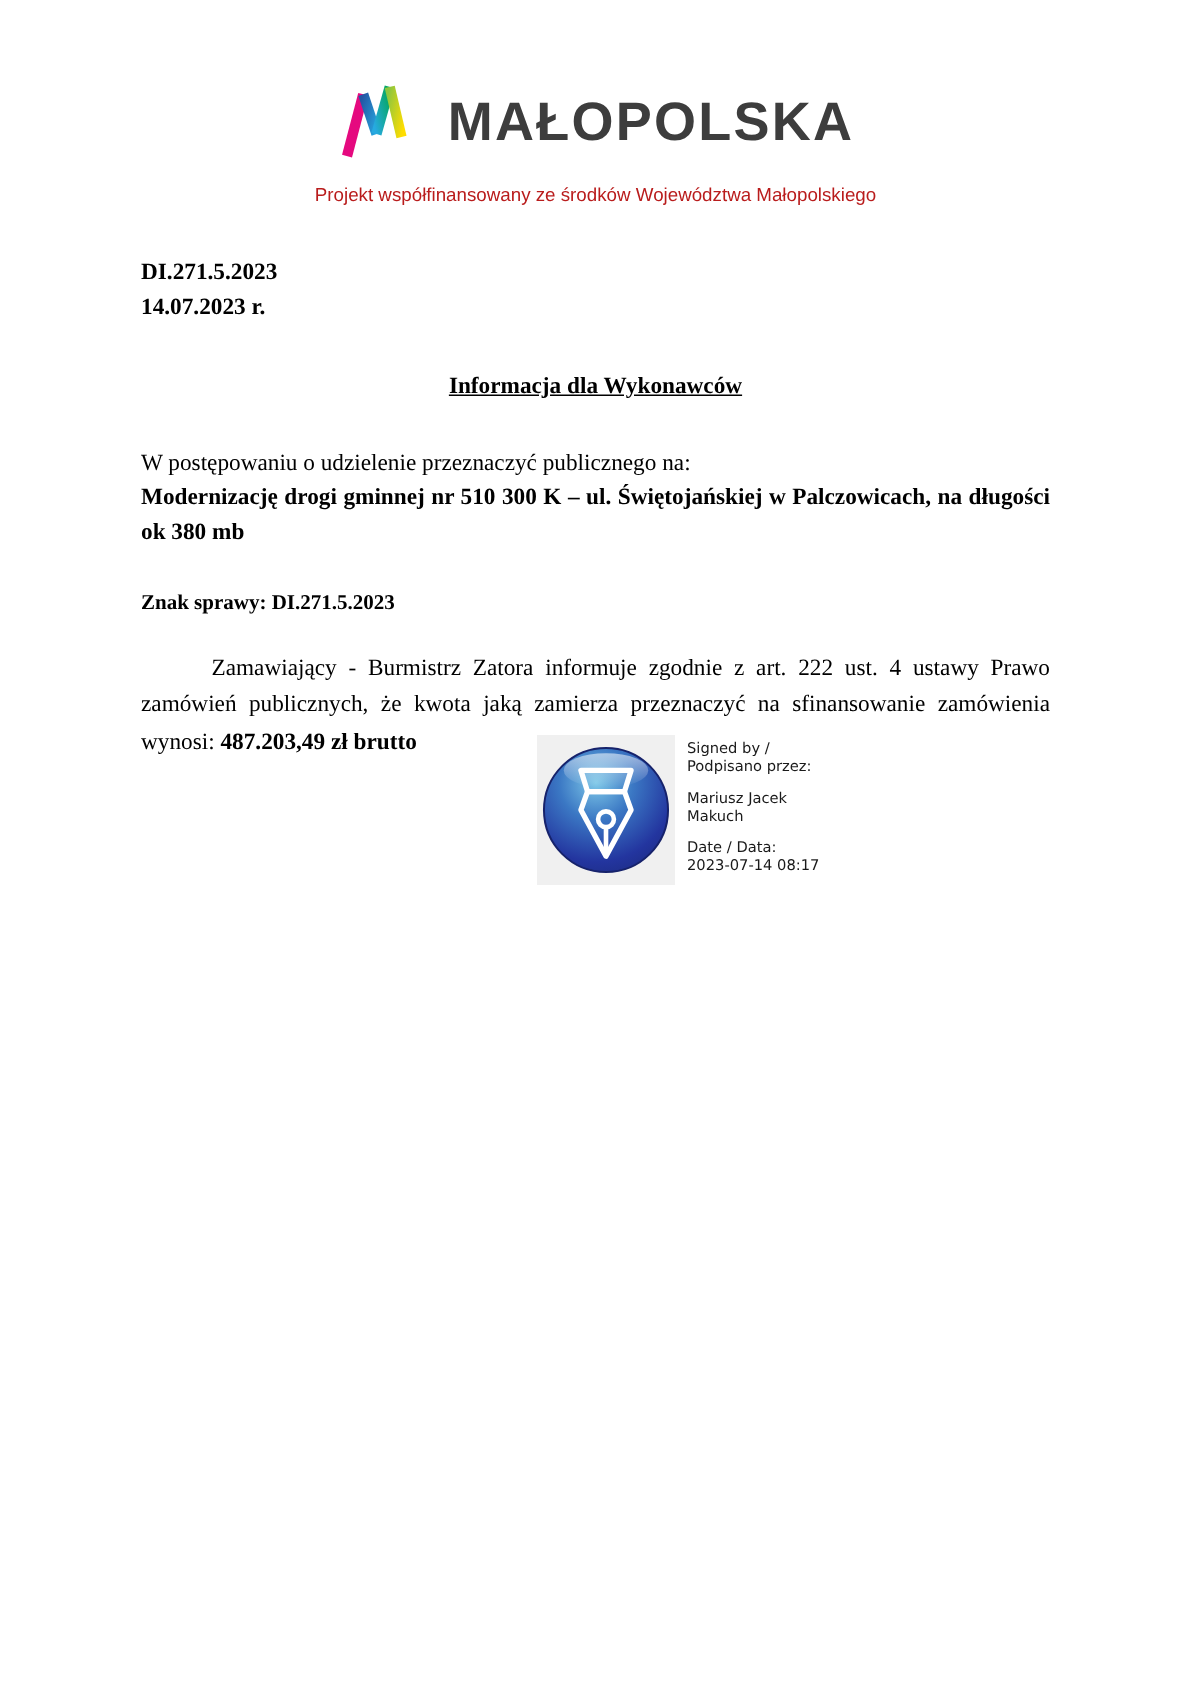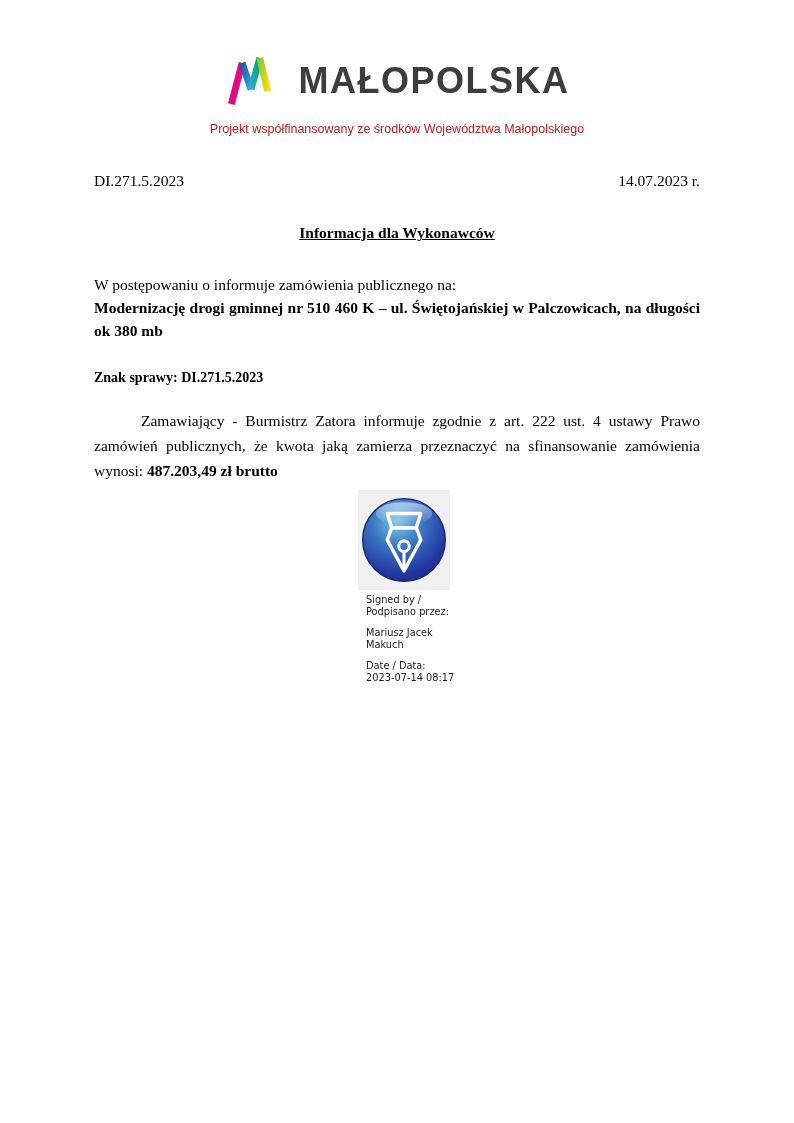--- a/index.html
+++ b/index.html
@@ -47,21 +47,22 @@
     width: 606px;
     margin: 0 auto;
     font-size: 15.5px;
     line-height: 1.5;
   }
 
   .meta-row {
     margin-top: 33px;
     display: flex;
     justify-content: space-between;
-    font-weight: normal;
+    font-weight: bold;
+    flex-direction: column;
   }
 
   .doc-title {
     margin-top: 29px;
     text-align: center;
     font-weight: bold;
     text-decoration: underline;
     font-size: 15.5px;
   }
 
@@ -91,21 +92,20 @@
   .signature-row {
     position: absolute;
     left: 358px;
     top: 490px;
     display: flex;
     align-items: flex-start;
   }
   .stamp {
     display: flex;
     align-items: flex-start;
-    flex-direction: column;
   }
   .stamp-icon-box {
     width: 92px;
     height: 100px;
     background: #f0f0f0;
     display: flex;
     align-items: center;
     justify-content: center;
   }
   .stamp-icon-box svg { width: 88px; height: 88px; display: block; }
@@ -164,23 +164,23 @@
 
   <div class="content">
 
     <div class="meta-row">
       <span>DI.271.5.2023</span>
       <span>14.07.2023 r.</span>
     </div>
 
     <div class="doc-title">Informacja dla Wykonawców</div>
 
-    <p class="intro">W postępowaniu o informuje zamówienia publicznego na:</p>
-
-    <p class="subject"><span>Modernizację drogi gminnej nr 510 460 K – ul. Świętojańskiej w Palczowicach, na długości</span> <span>ok 380 mb</span></p>
+    <p class="intro">W postępowaniu o udzielenie przeznaczyć publicznego na:</p>
+
+    <p class="subject"><span>Modernizację drogi gminnej nr 510 300 K – ul. Świętojańskiej w Palczowicach, na długości</span> <span>ok 380 mb</span></p>
 
     <p class="case-line">Znak sprawy: DI.271.5.2023</p>
 
     <p class="main-paragraph"><span>Zamawiający - Burmistrz Zatora informuje zgodnie z art. 222 ust. 4 ustawy Prawo zamówień publicznych, że kwota jaką zamierza przeznaczyć na sfinansowanie zamówienia wynosi:</span> <span class="amount">487.203,49 zł brutto</span></p>
 
   </div>
 
   <div class="signature-row">
 
     <div class="stamp">

